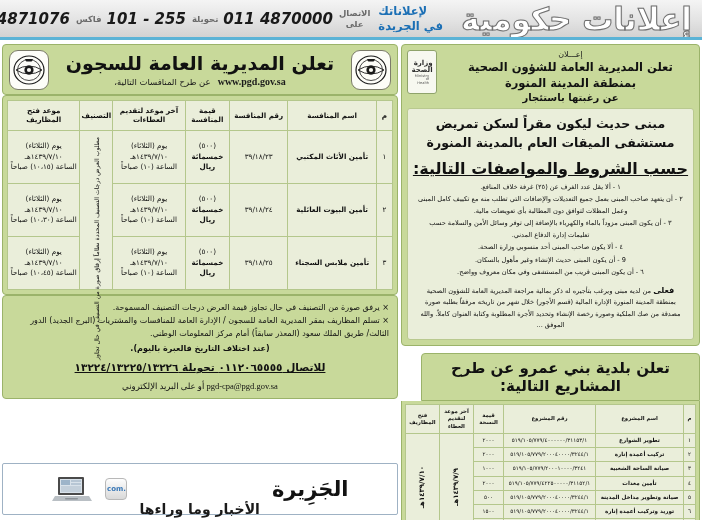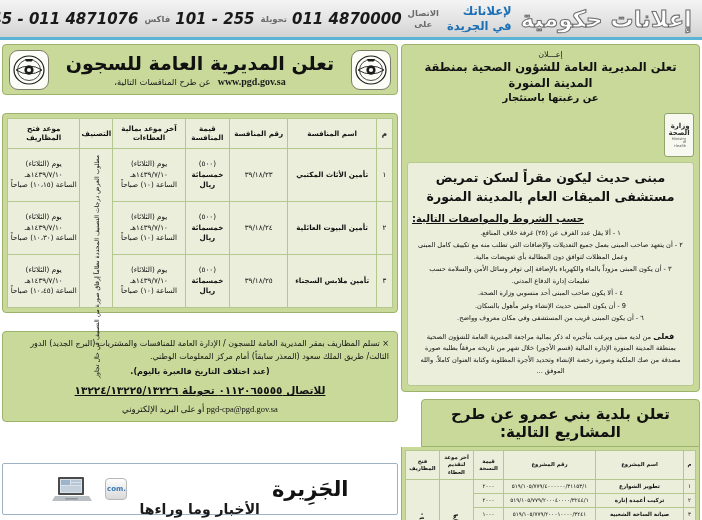--- a/index.html
+++ b/index.html
@@ -22,36 +22,36 @@
     height: 40px;
     background: linear-gradient(180deg,#f4f4f4 0%,#e3e3e3 55%,#d2d2d2 100%);
     border-bottom: 3px solid #5bb3d6;
     display: flex;
     align-items: center;
     justify-content: flex-start;
     padding: 0 6px 0 6px;
     overflow: hidden;
   }
   .mast-title {
-    font-size: 23px;
+    font-size: 31px;
     font-weight: bold;
     color: #ffffff;
     -webkit-text-stroke: 1px #6f6f6f;
     text-shadow: 0 0 1px #777;
     letter-spacing: 1px;
     padding: 0 4px;
     white-space: nowrap;
   }
   .mast-blue {
     color: #1b6fb5;
     font-size: 11.5px;
     font-weight: bold;
     line-height: 1.25;
-    text-align: right;
-    margin-right: 5px;
+    text-align: left;
+    margin-right: 14px;
     white-space: nowrap;
   }
   .mast-grey {
     color: #6b6b6b;
     font-size: 8.5px;
     font-weight: bold;
     line-height: 1.25;
     text-align: center;
     margin-right: 8px;
     white-space: nowrap;
@@ -74,21 +74,21 @@
   }
 
   
   .content {
     display: flex;
     flex-direction: row-reverse;
     height: 477px;
     padding: 4px 2px 2px 2px;
     gap: 3px;
   }
-  .col-right { width: 396px; display: flex; flex-direction: column; gap: 18px; }
+  .col-right { width: 396px; display: flex; flex-direction: column; gap: 0; }
   .col-left  { width: 299px; display: flex; flex-direction: column; gap: 7px; }
 
   
   .panel {
     background: #c8d99a;
     border: 1px solid #9bb36a;
     border-radius: 4px;
     padding: 4px;
   }
 
@@ -211,21 +211,21 @@
   }
   .jaz-pic { width: 42px; height: 30px; flex: none; }
 
   
   .moh-box {
     background: #c8d99a;
     border: 1px solid #9bb36a;
     border-radius: 4px;
     padding: 5px;
   }
-  .moh-top { display: flex; align-items: flex-start; gap: 10px; flex-direction: column; }
+  .moh-top { display: flex; align-items: flex-start; gap: 10px; }
   .moh-logo {
     width: 30px; height: 44px; flex: none;
     background: #f7f8f0; border: 1px solid #8fa36b; border-radius: 3px;
     display: flex; flex-direction: column; align-items: center; justify-content: center;
     padding: 8px;
   }
   .moh-logo-ar { font-size: 7px; font-weight: bold; color: #2b2b2b; line-height: 1; margin-top: 1px;}
   .moh-logo-en { font-size: 3.6px; color: #555; line-height: 1; margin-top: 1px; }
   .moh-txt { flex: 1; text-align: center; }
   .moh-kicker { font-size: 8px; letter-spacing: 2px; color: #1a1a1a; }
@@ -234,21 +234,21 @@
   .moh-sub {
     background: #eaeeda;
     border: 1px solid #b9c98f;
     border-radius: 3px;
     margin-top: 5px;
     padding: 6px 4px;
     text-align: center;
   }
   .moh-sub-l { font-size: 12.5px; font-weight: bold; color: #111; line-height: 1.5; }
   .cond-head {
-    text-align: left; font-size: 10px; font-weight: bold;
+    text-align: center; font-size: 16px; font-weight: bold;
     text-decoration: underline; margin: 6px 0 4px 0; color: #111;
   }
   .cond-list { font-size: 6.6px; line-height: 1.75; color: #111; padding: 0 6px; text-align: center;}
   .cond-list li { list-style: none; margin-bottom: 1px; }
   .moh-foot {
     font-size: 6.6px; line-height: 1.7; color: #111;
     padding: 4px 6px 2px 6px; text-align: center;
   }
   .moh-foot b { font-size: 8px; }
 
@@ -333,21 +333,21 @@
       </div>
 
       <div class="panel">
         <table class="tbl">
           <thead>
             <tr>
               <th class="c-no">م</th>
               <th class="c-name">اسم المنافسة</th>
               <th class="c-num">رقم المنافسة</th>
               <th class="c-val">قيمة المنافسة</th>
-              <th class="c-date">آخر موعد بمالية العطاءات</th>
+              <th class="c-date">آخر موعد لتقديم العطاءات</th>
               <th class="c-class">التصنيف</th>
               <th class="c-open">موعد فتح المظاريف</th>
             </tr>
           </thead>
           <tbody>
             <tr>
               <td class="c-no">١</td>
               <td class="c-name">تأمين الأثاث المكتبي</td>
               <td class="c-num">٣٩/١٨/٢٣</td>
               <td class="c-val">
@@ -407,20 +407,21 @@
                 <div>يوم (الثلاثاء)</div>
                 <div>١٤٣٩/٧/١٠هـ</div>
                 <div>الساعة (١٠،٤٥) صباحاً</div>
               </td>
             </tr>
           </tbody>
         </table>
       </div>
 
       <div class="notes">
+        <span class="ln">× يرفق صورة من التصنيف في حال تجاوز قيمة العرض درجات التصنيف المسموحة.</span>
         <span class="ln">× تسلم المظاريف بمقر المديرية العامة للسجون / الإدارة العامة للمنافسات والمشتريات (البرج الجديد) الدور الثالث/ طريق الملك سعود (المعذر سابقاً) أمام مركز المعلومات الوطني.</span>
         <span class="ln center">(عند اختلاف التاريخ فالعبرة باليوم).</span>
         <div class="contact">للاتصال ٠١١٢٠٦٥٥٥٥ تحويلة ١٣٢٢٤/١٣٢٢٥/١٣٢٢٦</div>
         <div class="email-line">
           <span>pgd-cpa@pgd.gov.sa</span>
           <span>أو على البريد الإلكتروني</span>
         </div>
       </div>
 
       <div class="jazirah">

